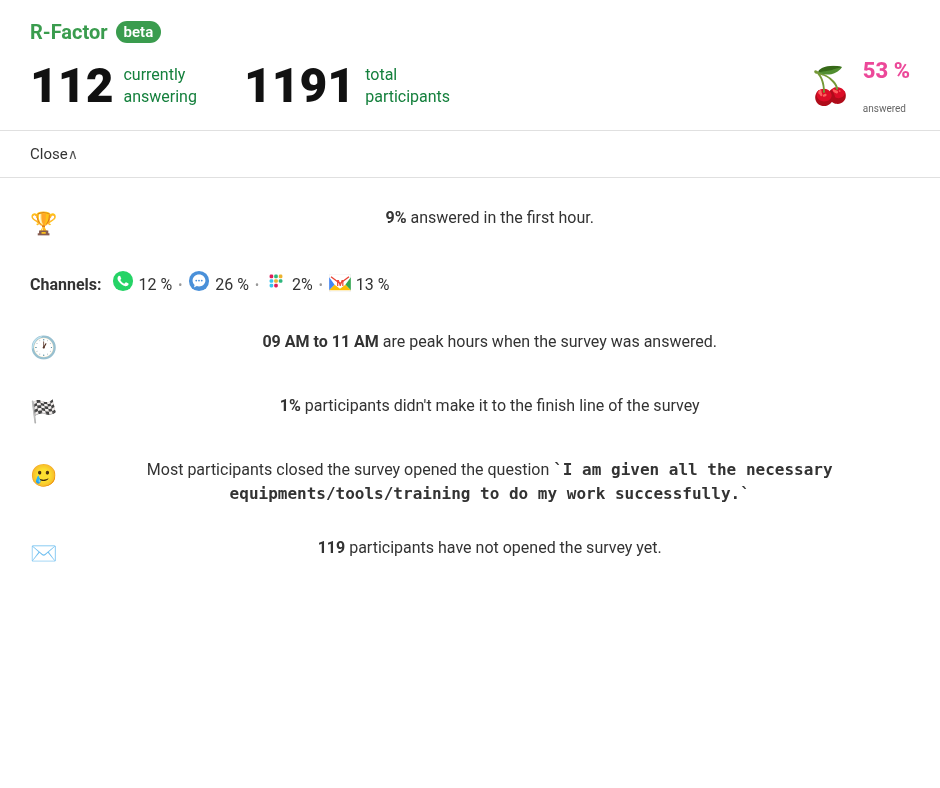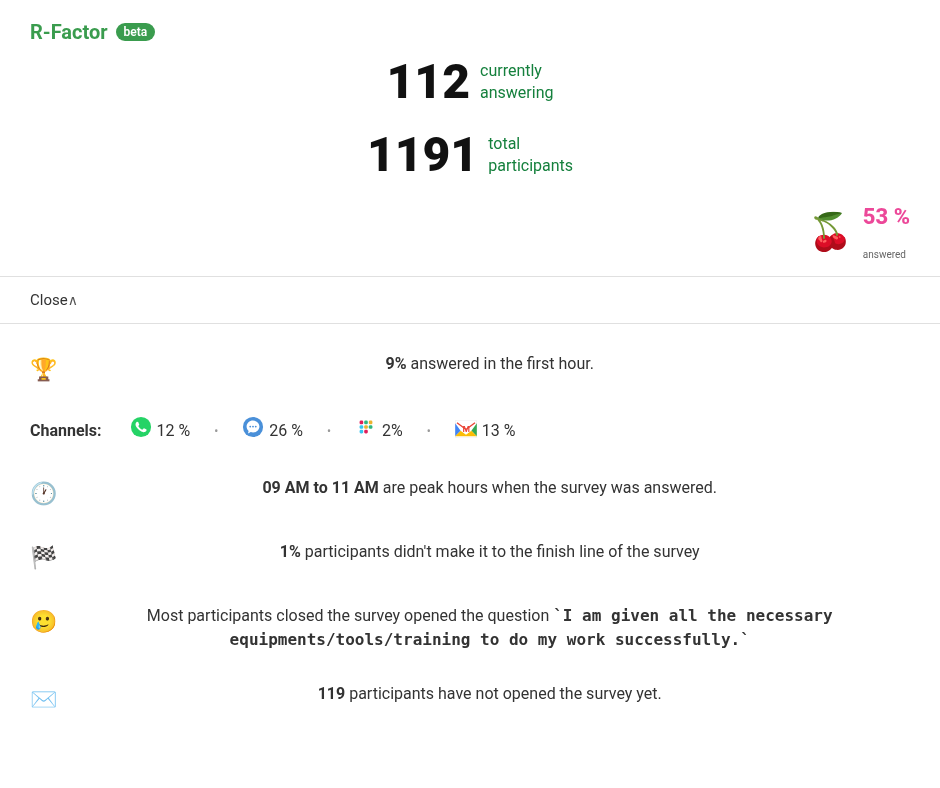--- a/index.html
+++ b/index.html
@@ -25,31 +25,30 @@
 
     .brand-name {
       font-size: 20px;
       font-weight: 700;
       color: #3a9c4e;
     }
 
     .beta-badge {
       background: #3a9c4e;
       color: #fff;
-      font-size: 12px;
+      font-size: 15px;
       font-weight: 600;
       padding: 2px 8px;
       border-radius: 12px;
     }
 
     .stats-row {
       display: flex;
       align-items: center;
-      gap: 25px;
-      flex-direction: column;
+      gap: 47px;
     }
 
     .stat-item {
       display: flex;
       align-items: center;
       gap: 10px;
     }
 
     .stat-number {
       font-size: 48px;
@@ -127,21 +126,21 @@
     .insight-text {
       flex: 1;
       text-align: center;
     }
 
     .bold { font-weight: 700; }
 
     .channels-row {
       display: flex;
       align-items: center;
-      gap: 18px;
+      gap: 0;
       flex-wrap: wrap;
       font-size: 16px;
       color: #333;
     }
 
     .channels-label {
       font-weight: 700;
       margin-right: 10px;
     }
 

